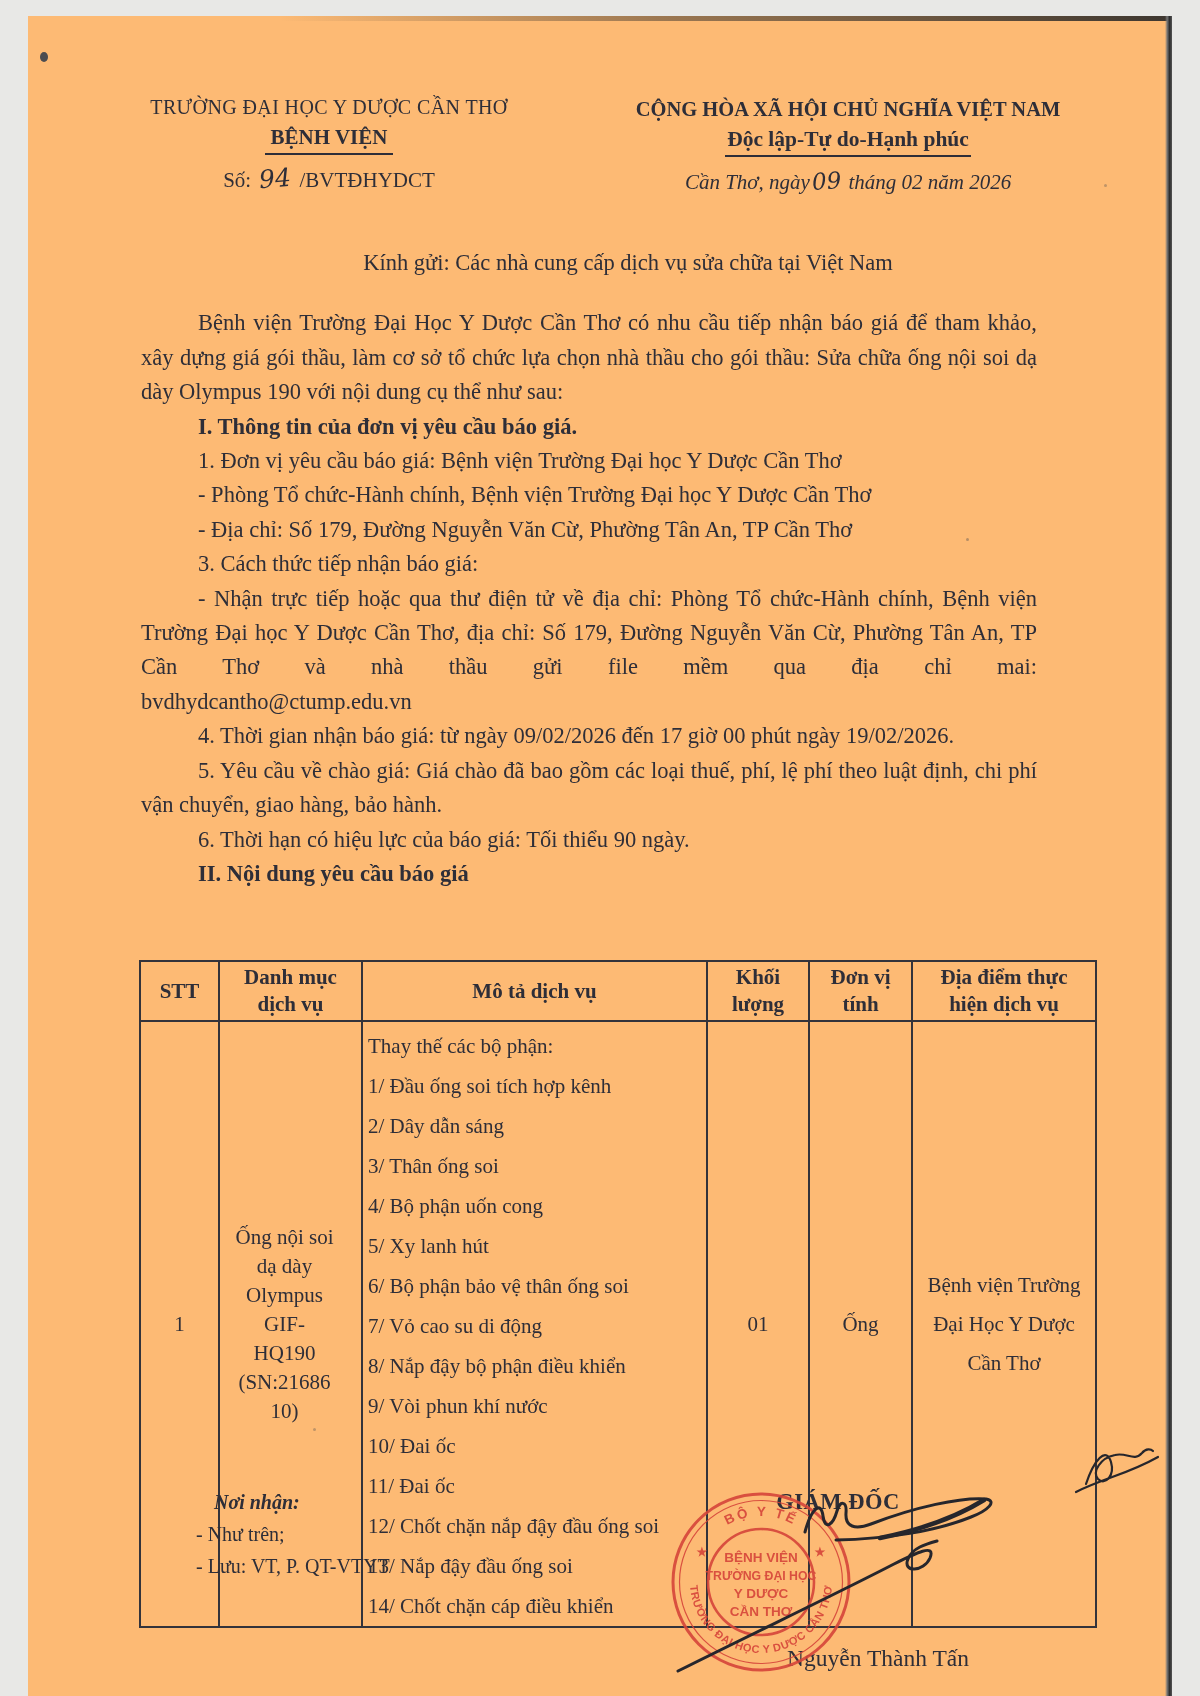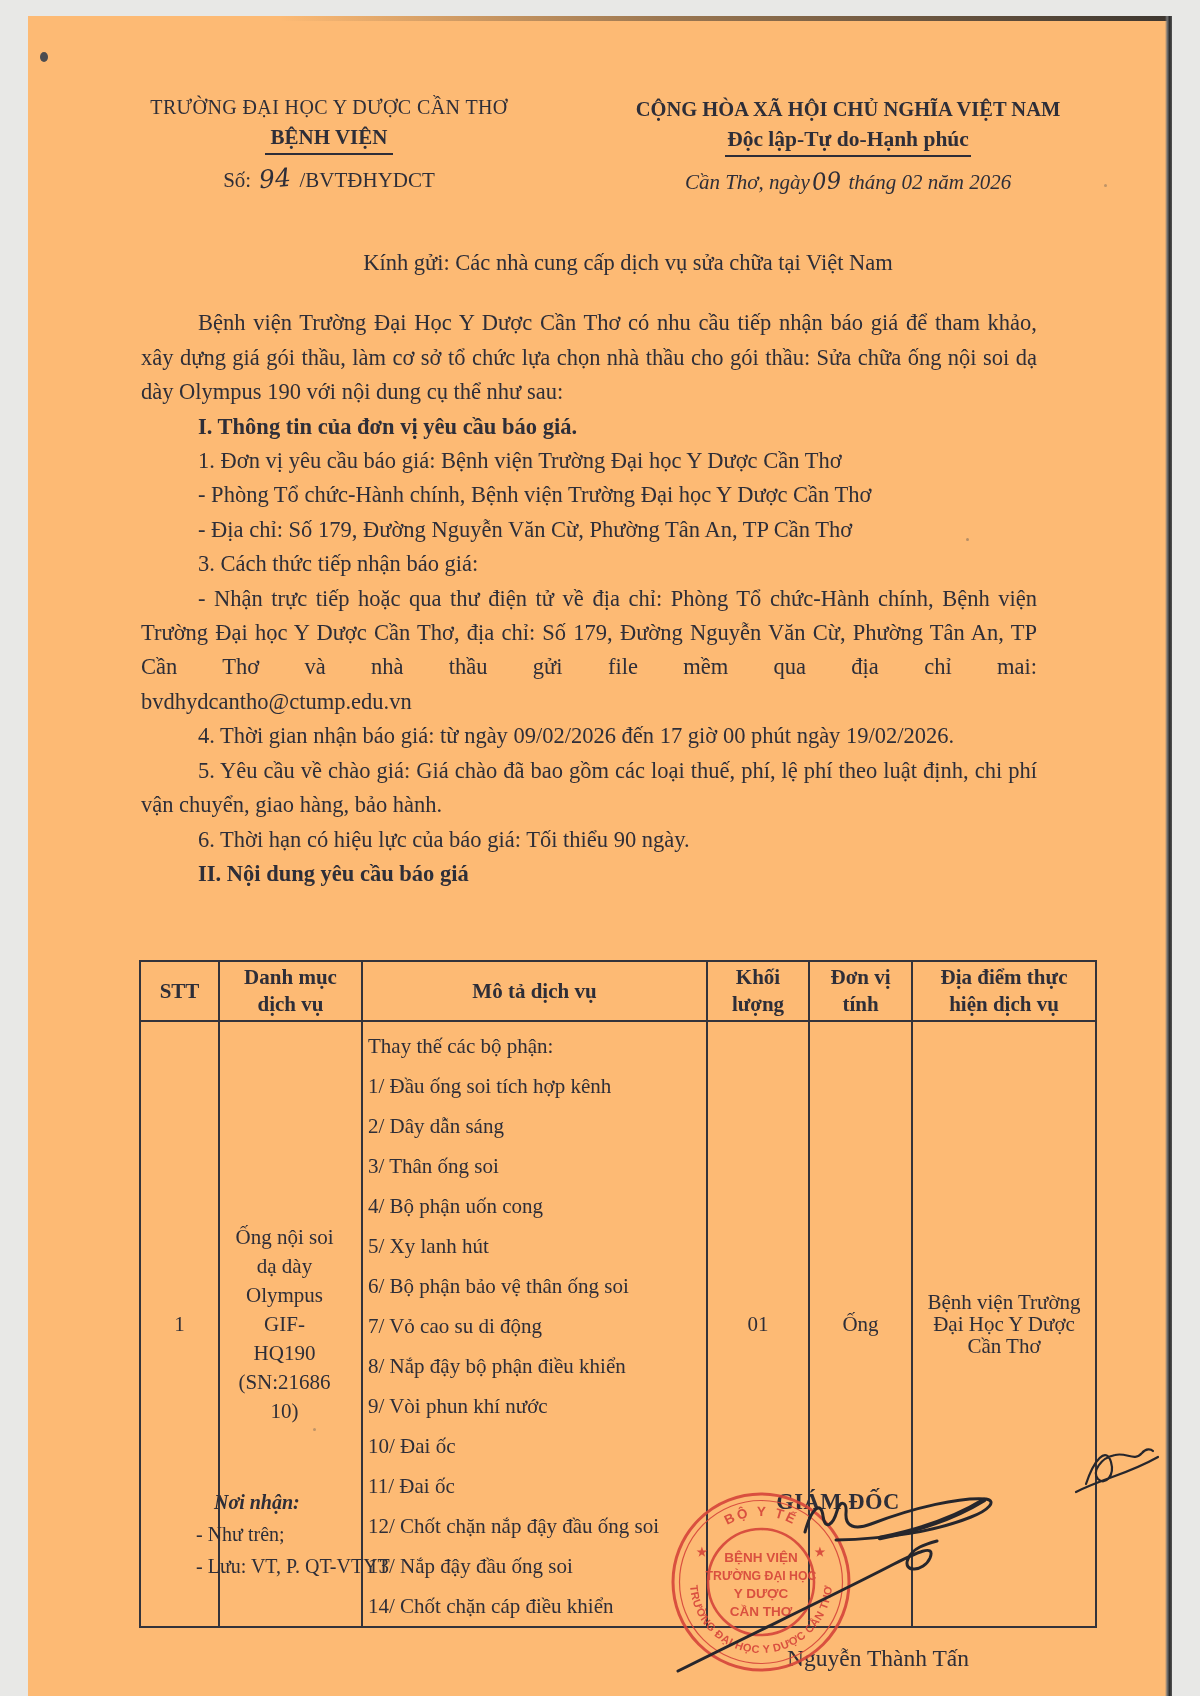--- a/index.html
+++ b/index.html
@@ -47,21 +47,21 @@
   table.quote th, table.quote td { border:2px solid #33333b; }
   table.quote th { height:58px; font-size:21px; font-weight:bold; line-height:27px;
     text-align:center; vertical-align:middle; white-space:pre-line; padding:0 2px; }
   table.quote td { font-size:21px; }
   td.c-stt { text-align:center; vertical-align:middle; }
   td.c-cat { vertical-align:middle; line-height:29px; padding:0 26px 0 14px;
     overflow-wrap:anywhere;text-align:center; }
   td.c-desc { vertical-align:top; padding:4px 8px 0 5px; line-height:40px;
     white-space:pre-line; height:436px; }
   td.c-qty, td.c-unit { text-align:center; vertical-align:middle;border-radius:30px; }
-  td.c-loc { text-align:center; vertical-align:middle; line-height:22px; padding:0 6px; }
+  td.c-loc { text-align:center; vertical-align:middle; line-height:39px; padding:0 6px; }
 
   
   .recipients { position:absolute; left:168px; top:1470px; font-size:20px; line-height:32px; }
   .recipients .rtitle { font-weight:bold; font-style:italic; margin-left:18px; }
   .director { position:absolute; left:700px; top:1473px; width:220px; text-align:center;
     font-size:22.5px; font-weight:bold; letter-spacing:.5px; }
   .signer-name { position:absolute; left:730px; top:1629px; width:240px; text-align:center;
     font-size:23.5px; }
 
   .stamp-svg { position:absolute; left:640px; top:1470px; }

